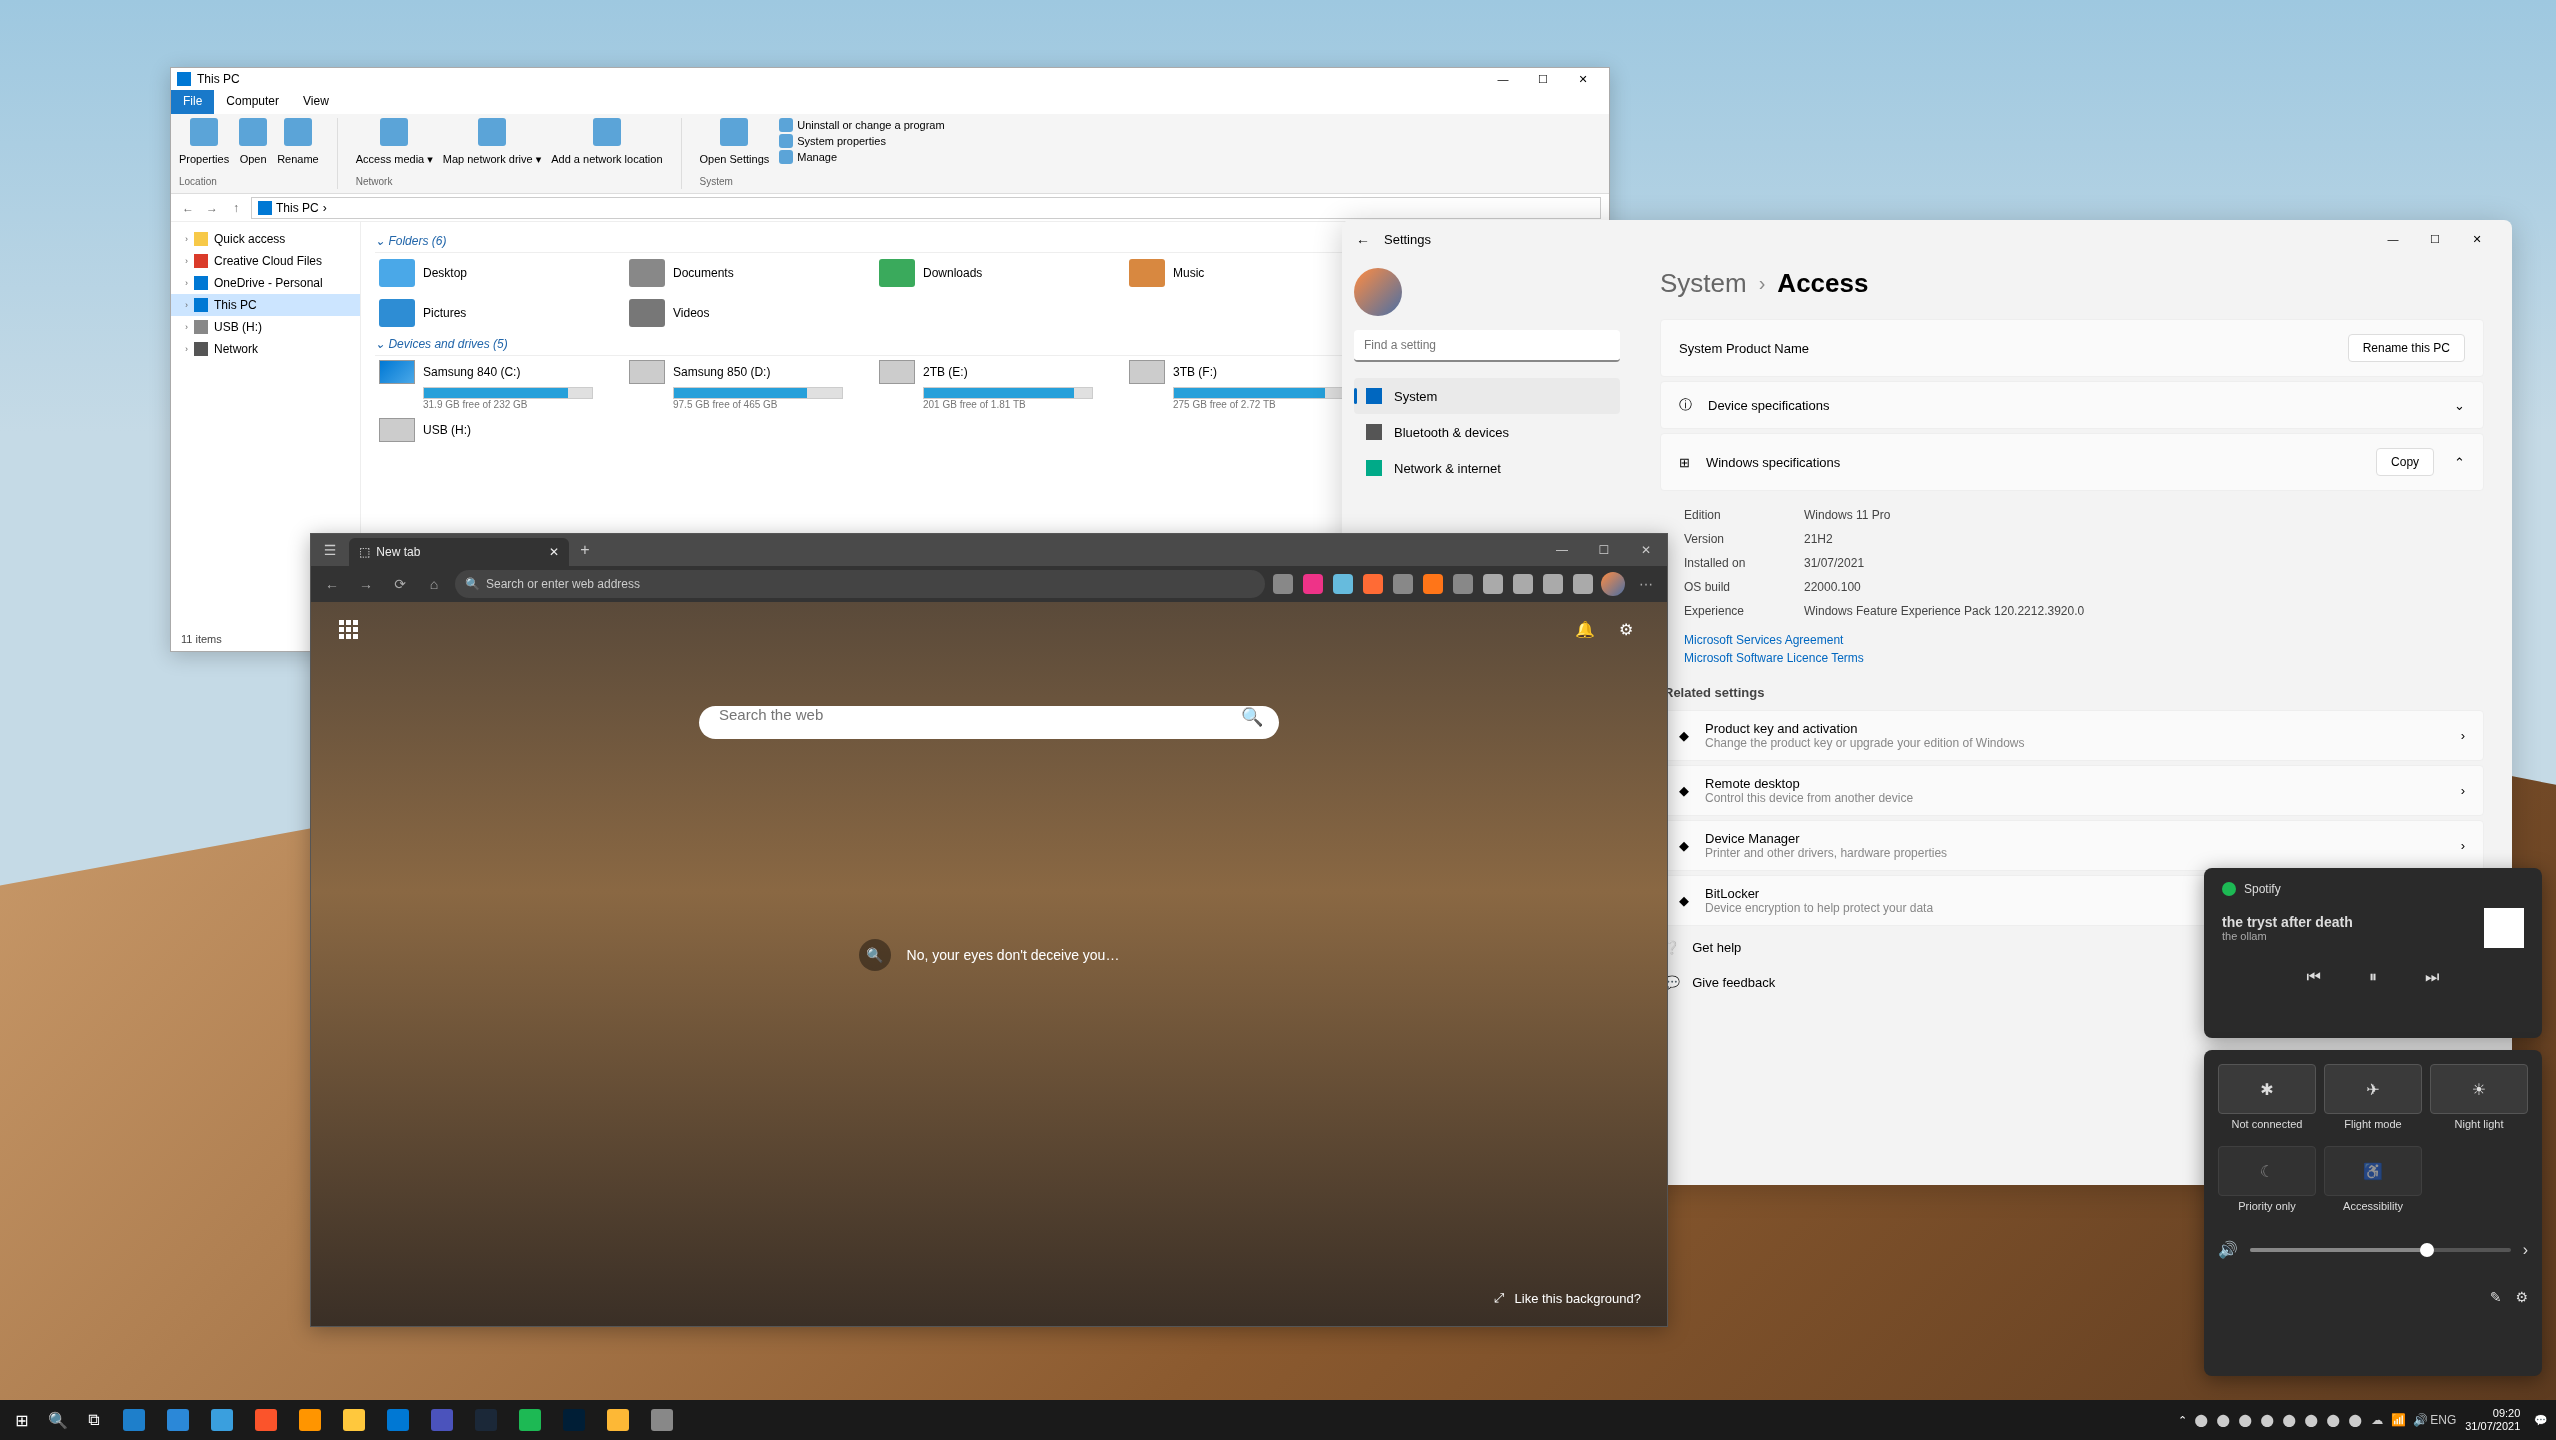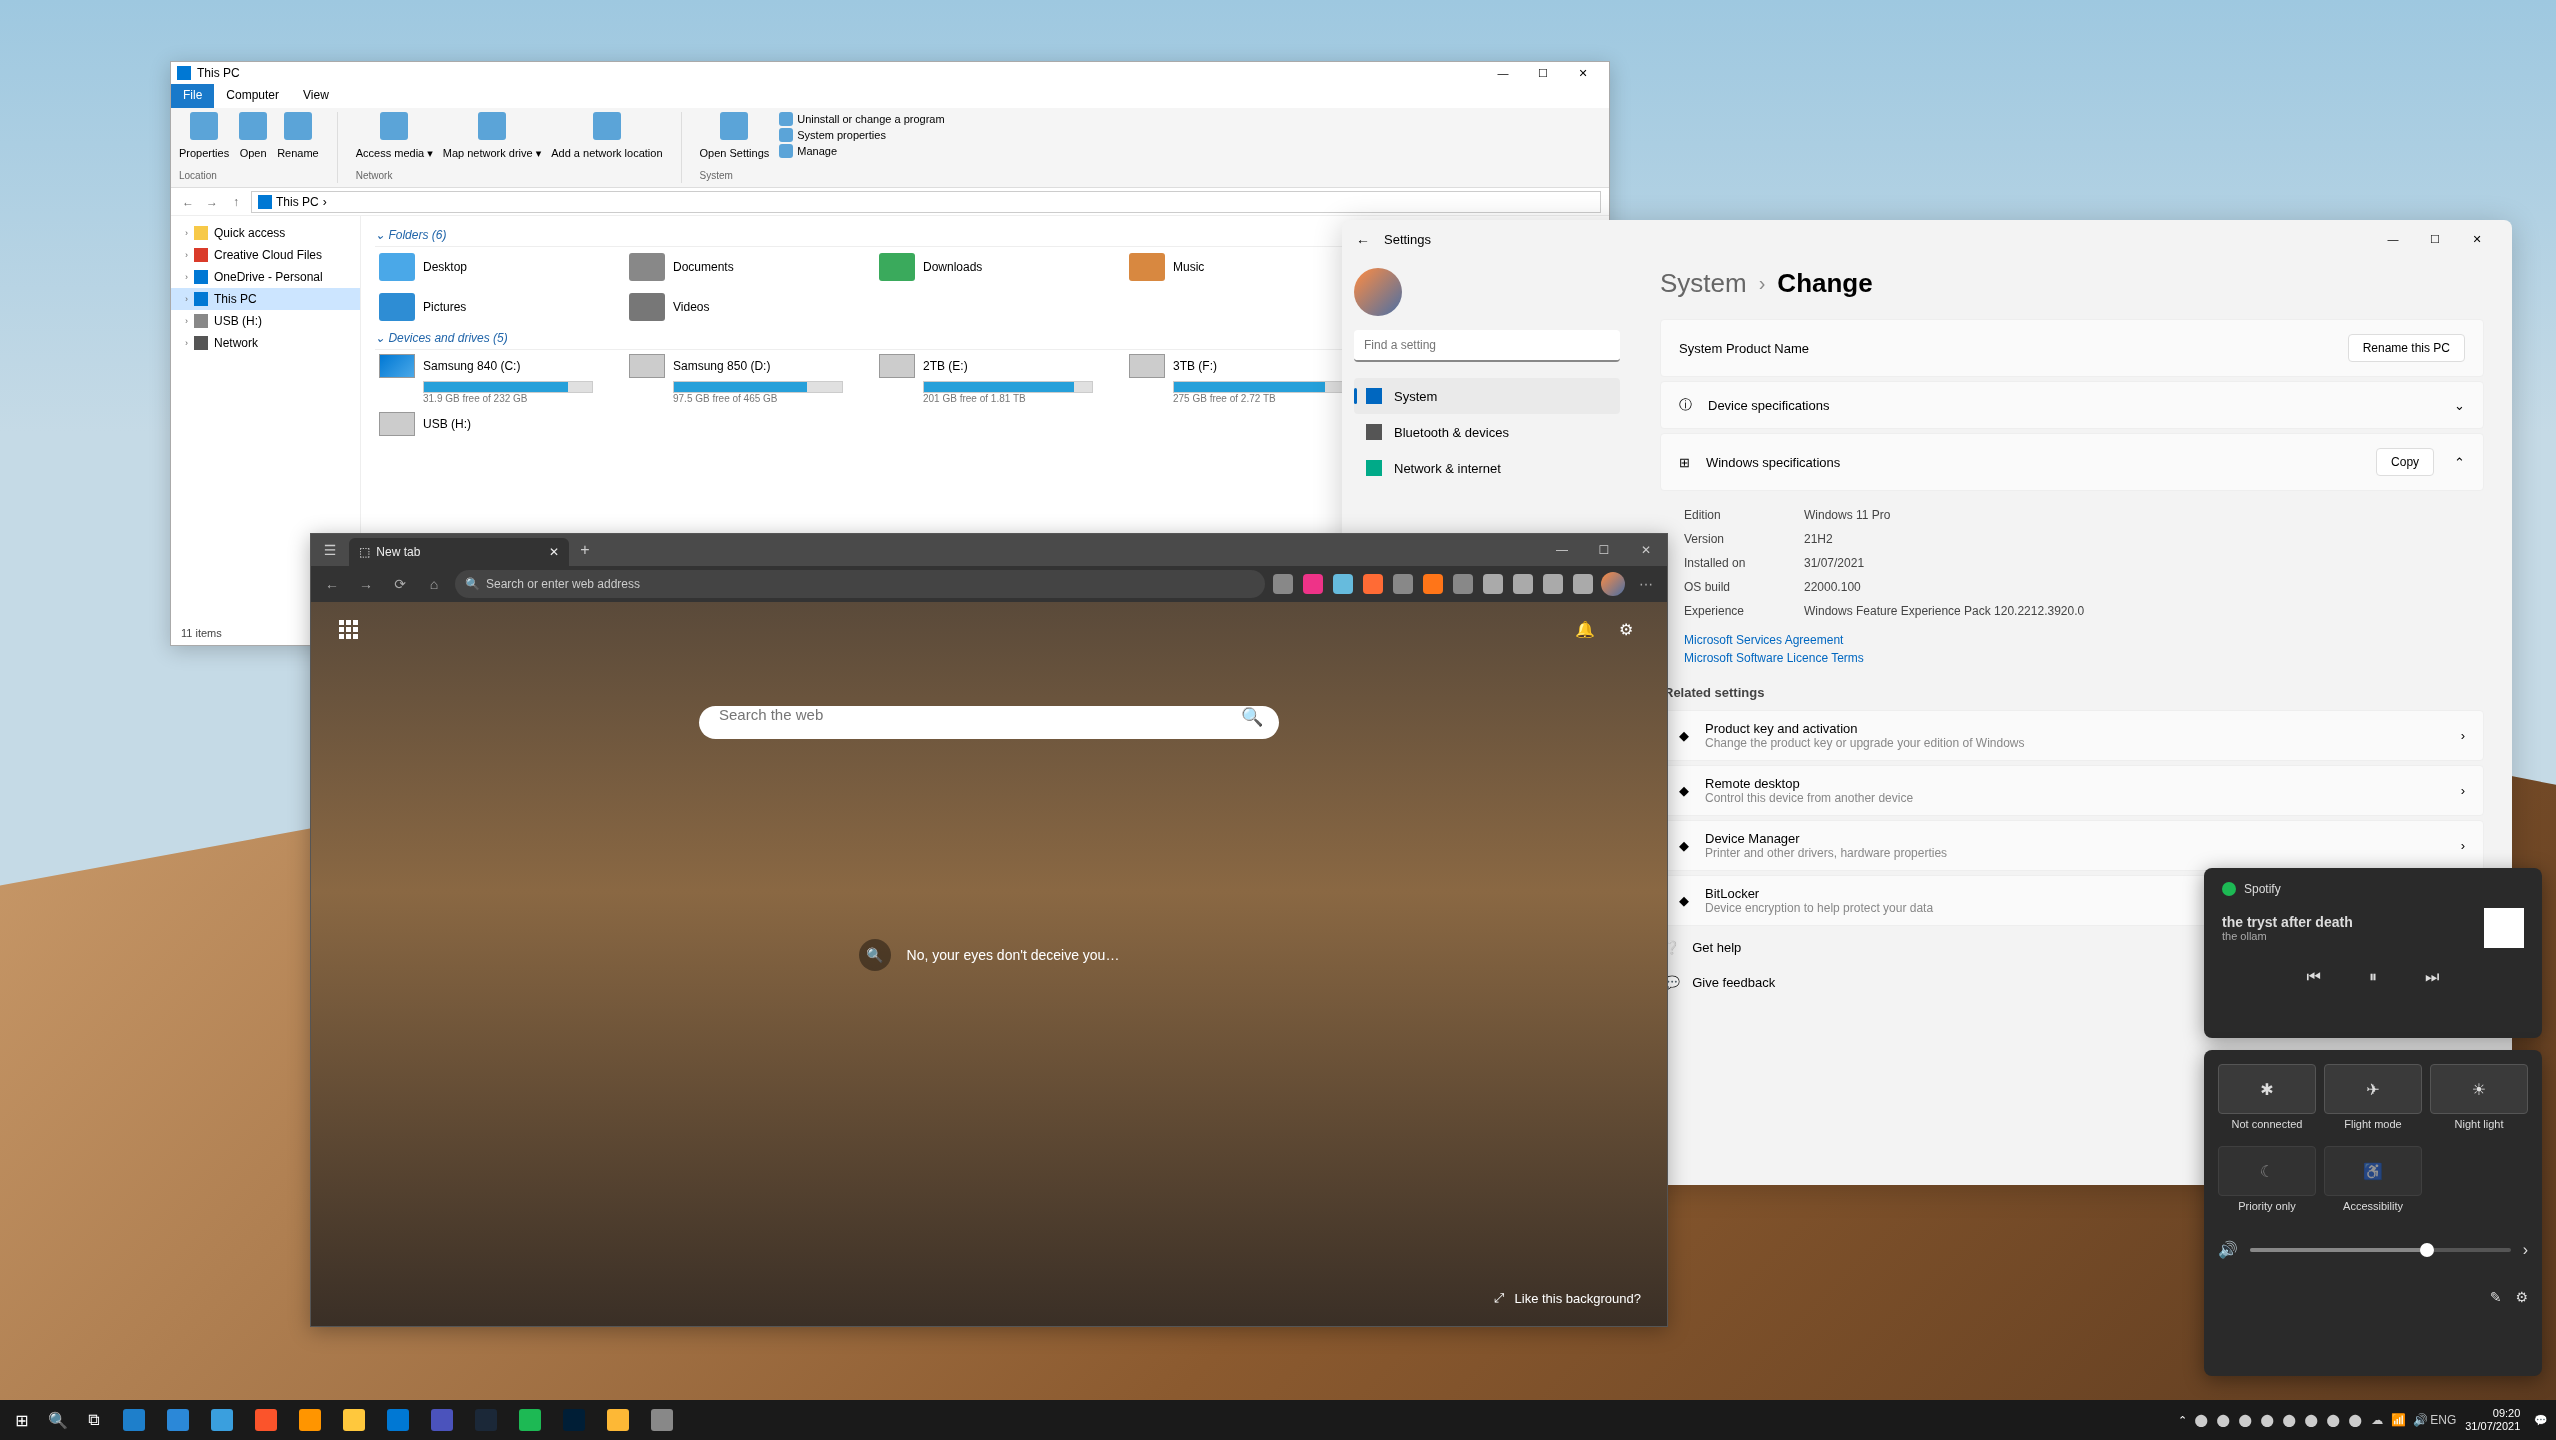--- a/index.html
+++ b/index.html
@@ -2,21 +2,21 @@
 <html><head>
 <meta charset="utf-8">
 <style>
 * { margin: 0; padding: 0; box-sizing: border-box; font-family: 'Segoe UI', Tahoma, sans-serif; }
 body { width: 2556px; height: 1440px; overflow: hidden; background: linear-gradient(180deg, #b8d4e8 0%, #d4a574 45%, #8b5a2f 100%); position: relative; transform-origin: 0 0; }
 .desktop { width: 100%; height: 100%; position: relative; }
 .mountain-bg { position: absolute; top: 0; left: 0; width: 100%; height: 100%; background: linear-gradient(180deg, #9ec8e0 0%, #c5dae6 30%); z-index: 0; }
 .mountain-bg::after { content: ''; position: absolute; bottom: 0; left: 0; width: 100%; height: 70%; background: linear-gradient(135deg, #d4a574 0%, #8b5a2f 60%, #5c3a1f 100%); clip-path: polygon(0 45%, 15% 38%, 30% 42%, 45% 20%, 60% 25%, 75% 15%, 90% 30%, 100% 35%, 100% 100%, 0 100%); }
 
 
-.explorer { position: absolute; left: 170px; top: 61px; width: 1440px; height: 585px; background: #fff; border: 1px solid #aaa; z-index: 10; box-shadow: 0 4px 20px rgba(0,0,0,0.2); }
+.explorer { position: absolute; left: 170px; top: 67px; width: 1440px; height: 585px; background: #fff; border: 1px solid #aaa; z-index: 10; box-shadow: 0 4px 20px rgba(0,0,0,0.2); }
 .exp-title { height: 22px; background: #fff; display: flex; align-items: center; padding: 0 6px; font-size: 12px; justify-content: space-between; }
 .exp-title-l { display: flex; align-items: center; gap: 6px; }
 .exp-title-l .ico { width: 14px; height: 14px; background: #0078d4; }
 .exp-title-btns { display: flex; gap: 0; }
 .exp-title-btns span { width: 40px; height: 22px; display: flex; align-items: center; justify-content: center; font-size: 11px; cursor: pointer; }
 .exp-tabs { height: 24px; display: flex; font-size: 12px; }
 .exp-tab { padding: 4px 12px; cursor: pointer; }
 .exp-tab.active { background: #1979ca; color: #fff; }
 .exp-ribbon { height: 80px; background: #f5f5f5; border-bottom: 1px solid #ddd; display: flex; padding: 4px 8px; gap: 14px; font-size: 11px; position: relative;}
 .rib-group { display: flex; flex-direction: column; align-items: center; gap: 7px; cursor: pointer; }
@@ -452,21 +452,21 @@
             <div class="set-nav-item ">
               <div class="set-nav-ico" style="background:#0a8"></div>
               <span>Network &amp; internet</span>
             </div>
           </div>
     </div>
     <div class="set-main">
       <div class="set-bc">
         <span class="sys">System</span>
         <span class="gt">›</span>
-        <span>Change</span>
+        <span>Access</span>
       </div>
       <div class="set-card">
         <span>System Product Name</span>
         <span class="btn">Rename this PC</span>
       </div>
       <div class="set-card">
         <div class="l">
               <span>ⓘ</span>
               <span>Device specifications</span>
             </div>

